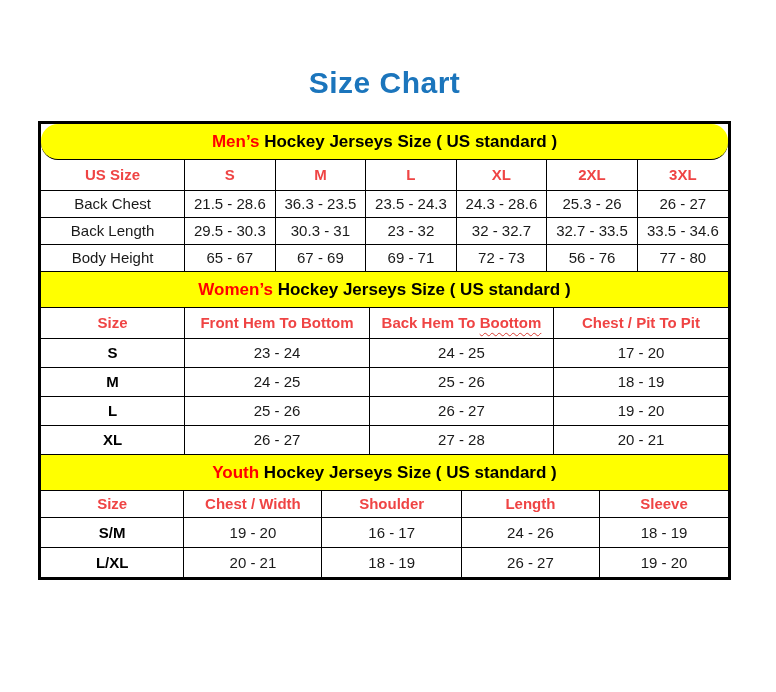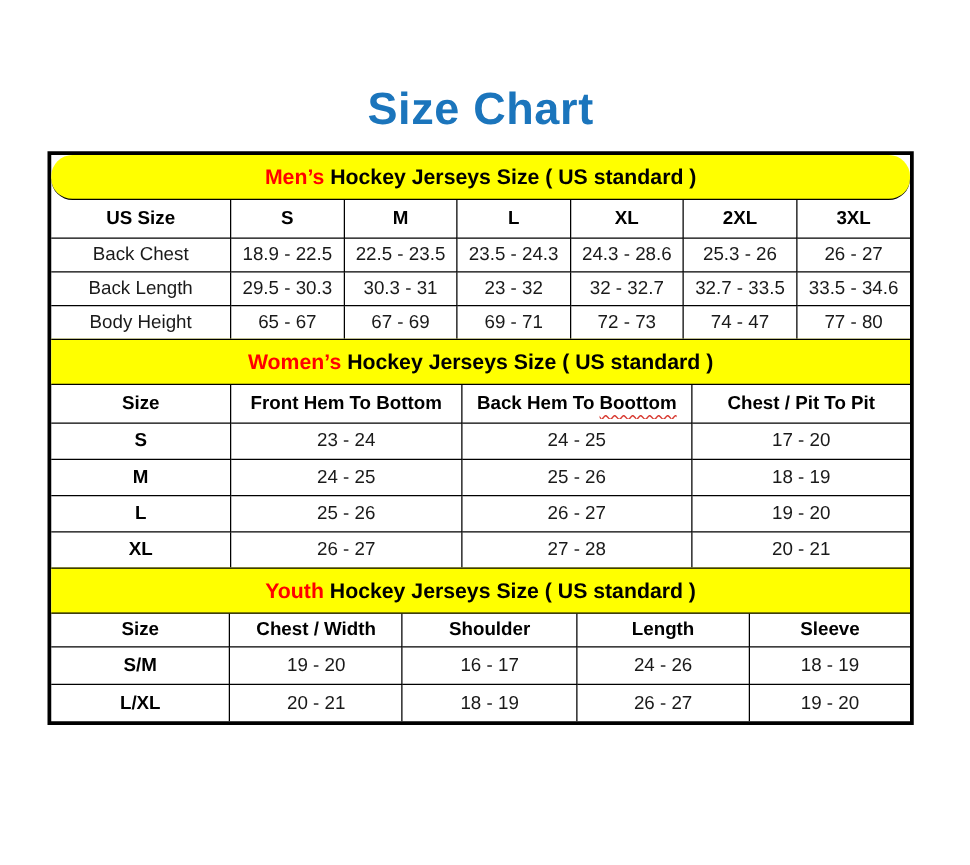--- a/index.html
+++ b/index.html
@@ -14,21 +14,21 @@
     width: 776px; height: 692px;
     background: #ffffff;
     font-family: "Liberation Sans", "DejaVu Sans", sans-serif;
     position: relative;
     overflow: hidden;
   }
   .page-title {
     position: absolute;
     top: 66px; left: 38px; width: 693px;
     text-align: center;
-    font-size: 36px;
+    font-size: 30px;
     font-weight: bold;
     color: var(--title-blue, #1b75bc);
     letter-spacing: 0.5px;
   }
   .chart-wrap {
     position: absolute;
     top: 121px; left: 38px; width: 693px;
     border: 3px solid var(--border-black, #000);
     background: #ffffff;
   }
@@ -55,21 +55,21 @@
   table.tbl td {
     border: 1px solid var(--border-black, #000);
     text-align: center;
     vertical-align: middle;
     font-size: 15px;
     color: var(--text-dark, #1a1a1a);
     padding: 1px 2px;
     overflow: hidden;
     white-space: nowrap;
   }
-  table.tbl tr.hdr td { font-weight: bold; color: #000000; }
+  table.tbl tr.hdr td { font-weight: bold; color: #ef4444; }
   table.mens  tr.hdr  td { height: 30px; }
   table.mens  tr.data td { height: 27px; }
   table.womens tr.hdr  td { height: 30px; }
   table.womens tr.data td { height: 29px; }
   table.youth tr.hdr  td { height: 26px; }
   table.youth tr.data td { height: 30px; }
   td.rowlabel.bold { font-weight: bold; color: #000; }
   .misspell {
     text-decoration-line: underline;
     text-decoration-style: wavy;
@@ -103,43 +103,43 @@
           <td>US Size</td>
           <td>S</td>
           <td>M</td>
           <td>L</td>
           <td>XL</td>
           <td>2XL</td>
           <td>3XL</td>
         </tr>
         <tr class="data">
           <td class="rowlabel">Back Chest</td>
-          <td>18.9 - 22.5</td>
-          <td>22.5 - 23.5</td>
+          <td>21.5 - 28.6</td>
+          <td>36.3 - 23.5</td>
           <td>23.5 - 24.3</td>
           <td>24.3 - 28.6</td>
           <td>25.3 - 26</td>
           <td>26 - 27</td>
         </tr>
         <tr class="data">
           <td class="rowlabel">Back Length</td>
           <td>29.5 - 30.3</td>
           <td>30.3 - 31</td>
           <td>23 - 32</td>
           <td>32 - 32.7</td>
           <td>32.7 - 33.5</td>
           <td>33.5 - 34.6</td>
         </tr>
         <tr class="data">
           <td class="rowlabel">Body Height</td>
           <td>65 - 67</td>
           <td>67 - 69</td>
           <td>69 - 71</td>
           <td>72 - 73</td>
-          <td>74 - 47</td>
+          <td>56 - 76</td>
           <td>77 - 80</td>
         </tr>
       </tbody>
   </table>
 
   <div class="band">
     <span><span class="red-word">Women’s</span><span> Hockey Jerseys Size ( US standard )</span></span>
   </div>
   <table class="tbl womens">
     <colgroup>

